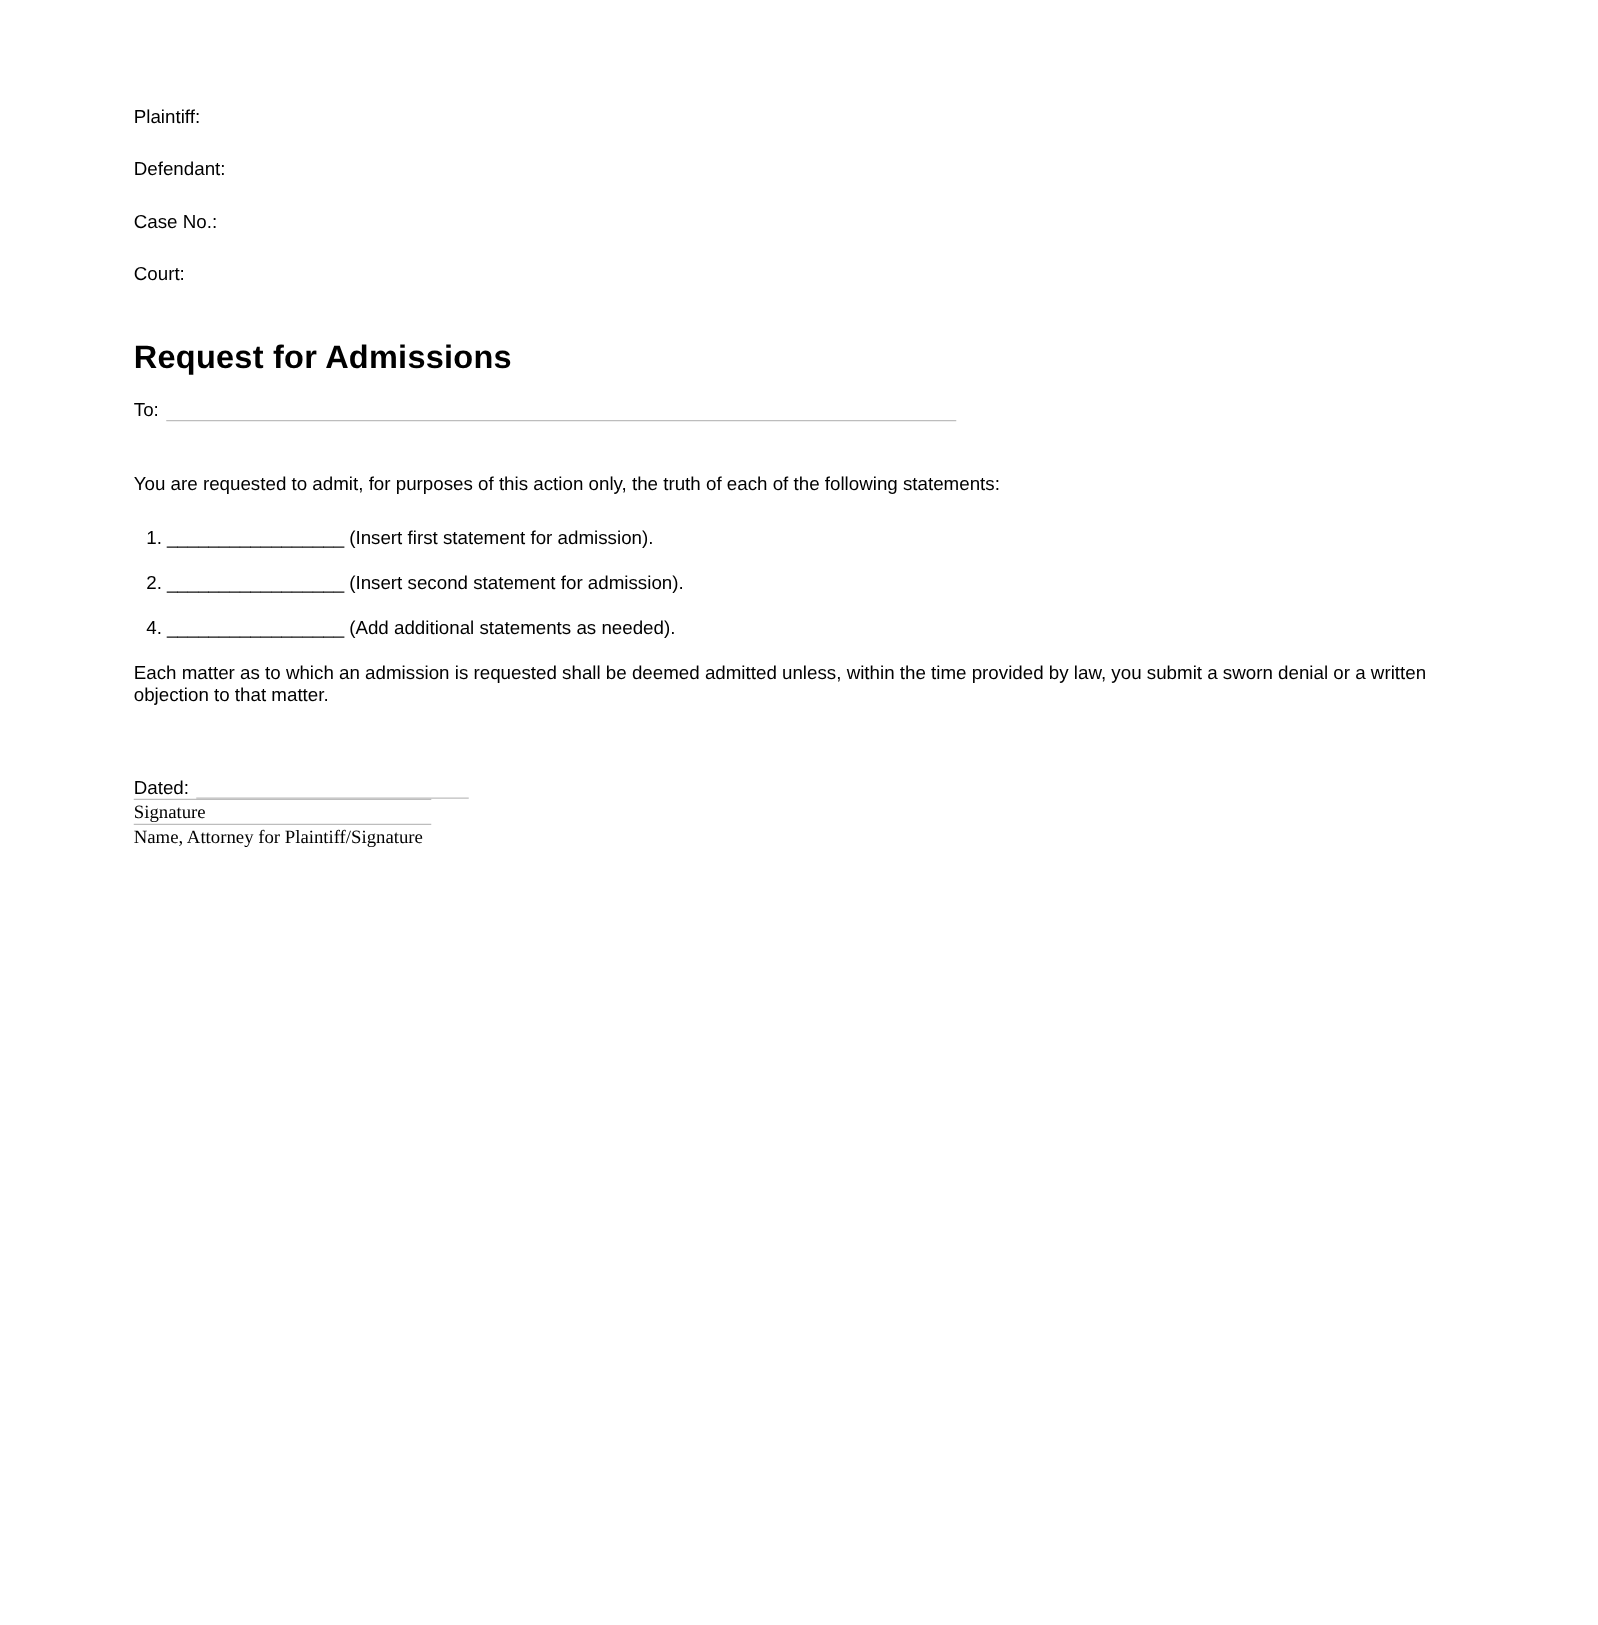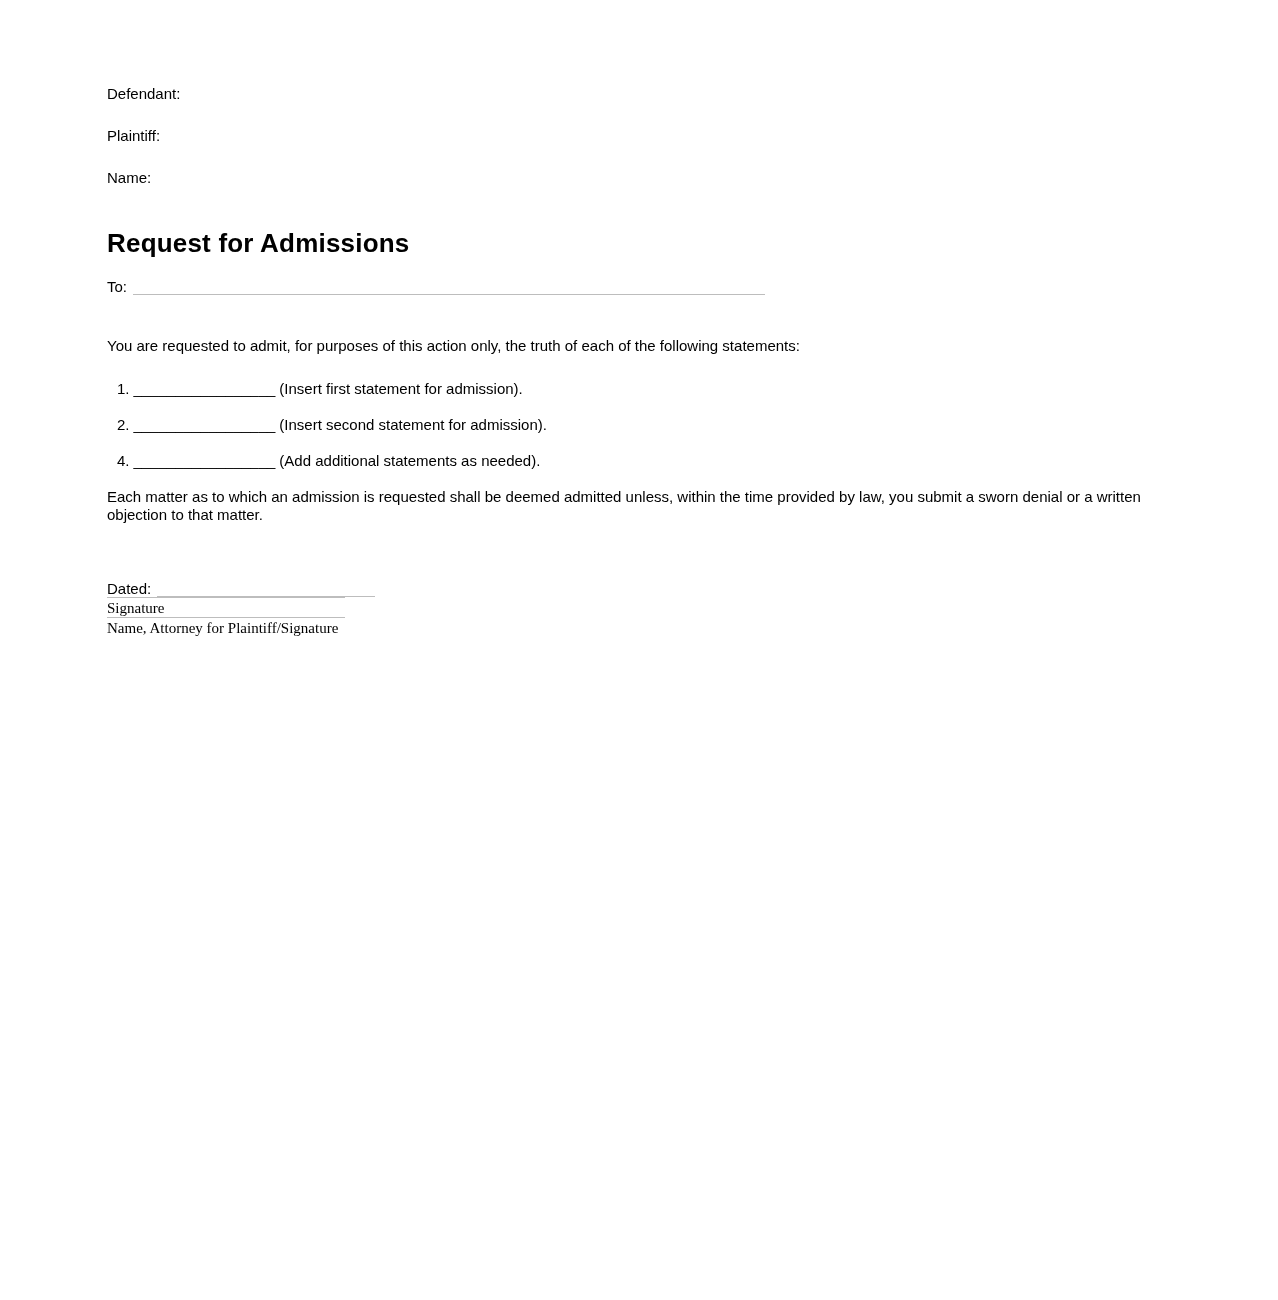--- a/index.html
+++ b/index.html
@@ -77,27 +77,30 @@
     padding-top: 1px;
     white-space: nowrap;
   }
 </style>
 </head>
 <body>
 
 <div class="page">
 
   <div class="caption-row">
+    <span>Plaintiff:</span>
+  </div>
+  <div class="caption-row">
     <span>Defendant:</span>
   </div>
   <div class="caption-row">
-    <span>Plaintiff:</span>
+    <span>Case No.:</span>
   </div>
   <div class="caption-row">
-    <span>Name:</span>
+    <span>Court:</span>
   </div>
 
   <h1 class="doc-title">Request for Admissions</h1>
 
   <div class="to-row">
     <span>To:</span><span class="blank-line to-blank"></span>
   </div>
 
   <p class="intro">You are requested to admit, for purposes of this action only, the truth of each of the following statements:</p>
 

